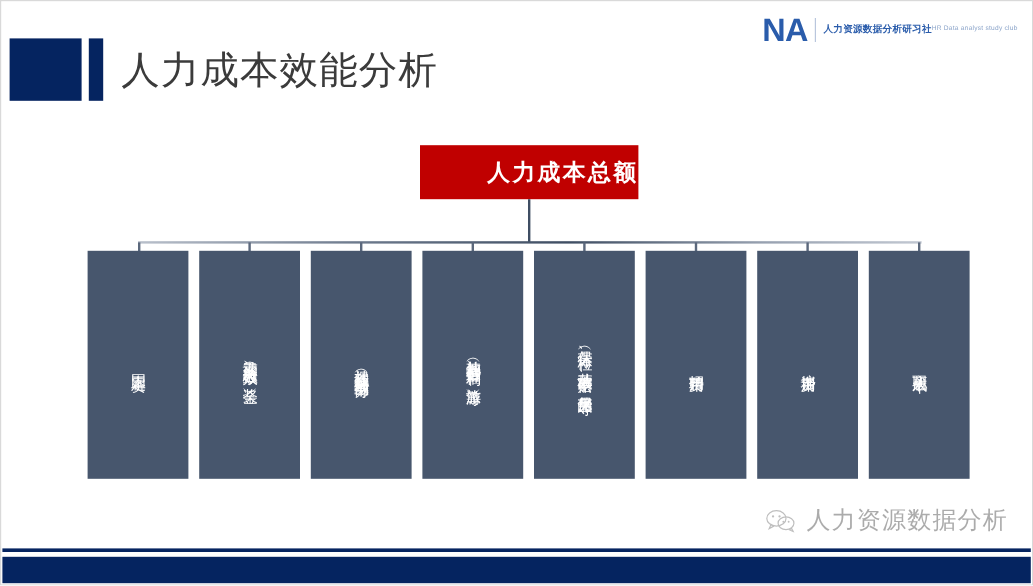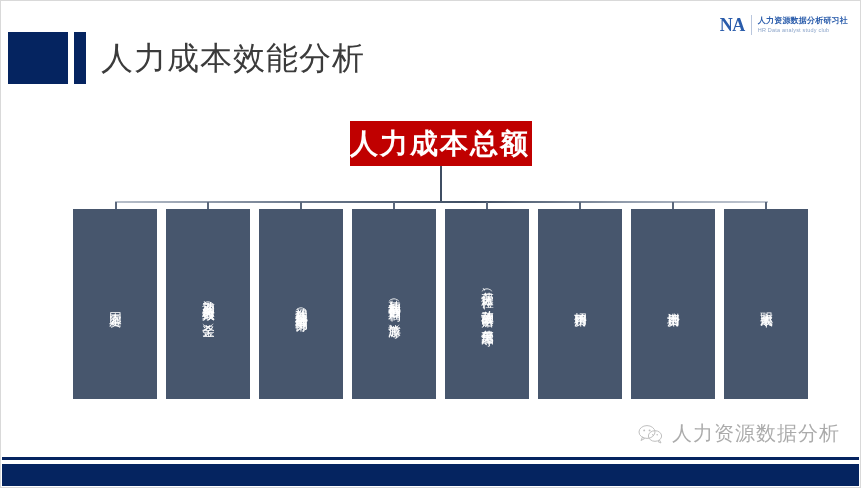--- a/index.html
+++ b/index.html
@@ -56,37 +56,36 @@
   
   .brand {
     position: absolute;
     right: 12px;
     top: 10px;
     display: flex;
     align-items: center;
     height: 28px;
   }
   .brand-mark {
-    font-size: 18px;
+    font-size: 27px;
     font-weight: bold;
     color: #2a5cab;
     letter-spacing: -0.5px;
     line-height: 1;
     padding-right: 6px;
-    font-family: Liberation Serif, serif;
   }
   .brand-divider {
     width: 1px;
     height: 20px;
     background: #b9c6dd;
     margin-right: 6px;
   }
   .brand-text {
     display: flex;
-    flex-direction: column;
+    flex-direction: row;
     justify-content: center;
   }
   .brand-cn {
     font-size: 8px;
     font-weight: bold;
     color: #2a5cab;
     line-height: 10px;
     letter-spacing: 0.2px;
     white-space: nowrap;
   }
@@ -100,26 +99,26 @@
 
   
   .root-node {
     position: absolute;
     left: 349px;
     top: 120px;
     width: 182px;
     height: 45px;
     background: #c00000;
     color: #ffffff;
-    font-size: 28px;
+    font-size: 19px;
     font-weight: bold;
     letter-spacing: 2px;
     display: flex;
     align-items: center;
-    justify-content: flex-start;
+    justify-content: flex-end;
     box-sizing: border-box;
   }
 
   
   .conn {
     position: absolute;
     background: #3f4e63;
   }
   .conn-stem {
     left: 439px;

